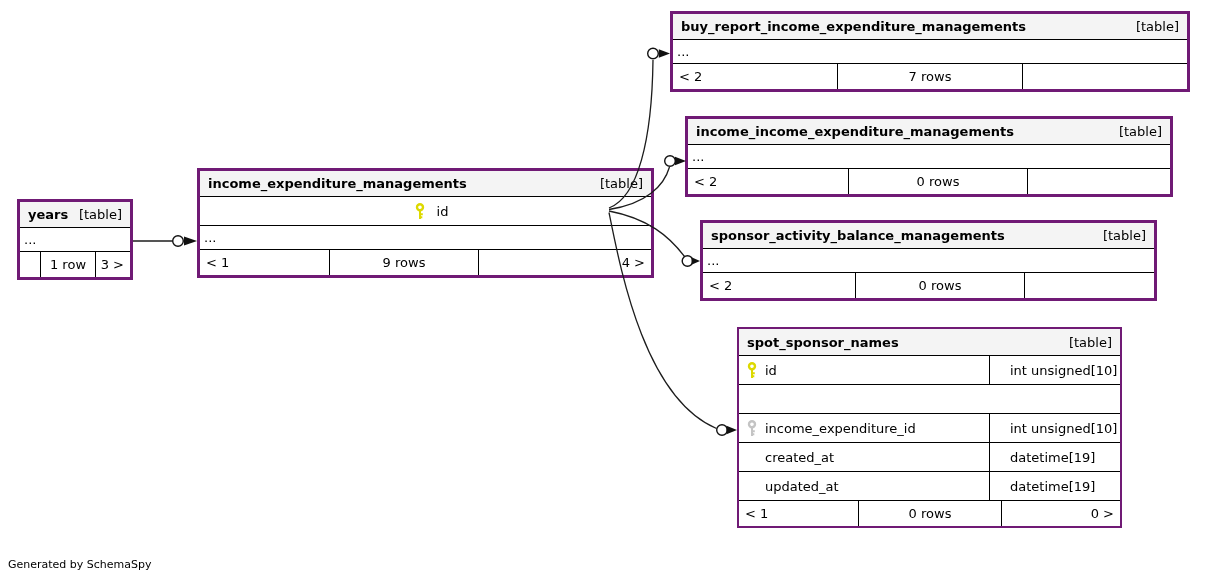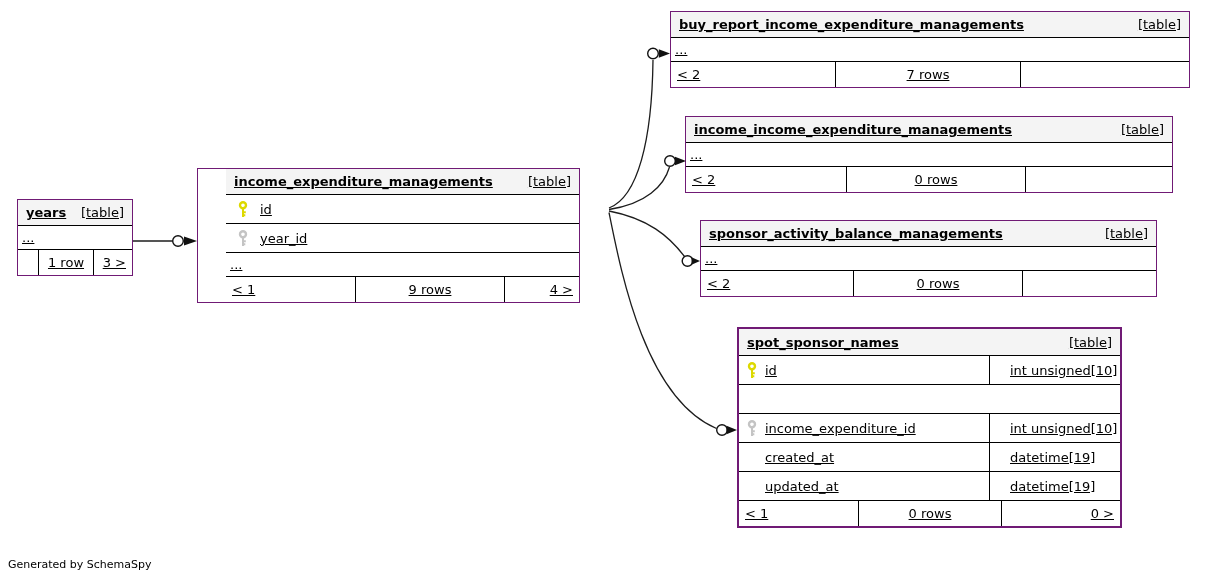--- a/index.html
+++ b/index.html
@@ -8,40 +8,39 @@
     width:1207px;height:587px;
     background:#ffffff;
     font-family:"DejaVu Sans","Liberation Sans",sans-serif;
     font-size:13px;color:#000;
     overflow:hidden;
   }
   .db-table{
     position:absolute;
     box-sizing:border-box;
     background:#fff;
-    border:1px solid #701a75;
+    border:3px solid #701a75;
     z-index:1;
-    text-decoration:underline;
   }
   .db-table.highlight{border-width:2px;}
   .t-header{
     box-sizing:border-box;
     height:26px;
     background:#f4f4f4;
     border-bottom:1px solid #000;
     display:flex;align-items:center;justify-content:space-between;
     padding:0 8px;
   }
   .t-name{font-weight:bold;white-space:nowrap;}
   .t-tag{white-space:nowrap;}
   .t-row{
     box-sizing:border-box;
     height:29px;
     border-bottom:1px solid #000;
-    display:flex;align-items:center;
+    display:flex;align-items:center;justify-content:center;
   }
   .db-table.highlight .t-row{height:29px;}
   .icon-cell{width:34px;display:flex;justify-content:center;align-items:center;flex:none;}
   .icon-cell.narrow{width:26px;}
   .col-name{white-space:nowrap;}
   .cell-type{
     box-sizing:border-box;
     flex:none;width:131px;height:100%;
     border-left:1px solid #000;
     display:flex;align-items:center;
@@ -116,46 +115,35 @@
       <span class="t-tag">[table]</span>
     </div>
     <div class="t-ellipsis">...</div>
     <div class="t-footer" style="grid-template-columns:20px 56px 1fr;">
       <span class="f-left"></span>
       <span class="f-center">1 row</span>
       <span class="f-right">3 &gt;</span>
     </div>
   </div>
 
-  <div class="db-table" style="left:197px;top:168px;width:383px;padding-left:28px;">
+  <div class="db-table" style="left:197px;top:168px;width:457px;">
     <div class="t-header">
       <span class="t-name">income_expenditure_managements</span>
       <span class="t-tag">[table]</span>
     </div>
     <div class="t-row">
       <span class="icon-cell">
           <span class="key-icon pk">
         <svg width="10" height="17" viewBox="0 0 10 17">
           <circle cx="5" cy="4.2" r="3" fill="none" stroke="currentColor" stroke-width="2.4"></circle>
           <path d="M5 7.2 V16 M5 11.2 h2.8 M5 14.2 h2.3" stroke="currentColor" stroke-width="2" fill="none"></path>
         </svg>
       </span>
         </span>
       <span class="col-name">id</span>
-    </div>
-    <div class="t-row">
-      <span class="icon-cell">
-          <span class="key-icon fk">
-        <svg width="10" height="17" viewBox="0 0 10 17">
-          <circle cx="5" cy="4.2" r="3" fill="none" stroke="currentColor" stroke-width="2.4"></circle>
-          <path d="M5 7.2 V16 M5 11.2 h2.8 M5 14.2 h2.3" stroke="currentColor" stroke-width="2" fill="none"></path>
-        </svg>
-      </span>
-        </span>
-      <span class="col-name">year_id</span>
     </div>
     <div class="t-ellipsis">...</div>
     <div class="t-footer" style="grid-template-columns:129px 150px 1fr;">
       <span class="f-left">&lt; 1</span>
       <span class="f-center">9 rows</span>
       <span class="f-right">4 &gt;</span>
     </div>
   </div>
 
   <div class="db-table" style="left:670px;top:11px;width:520px;">

